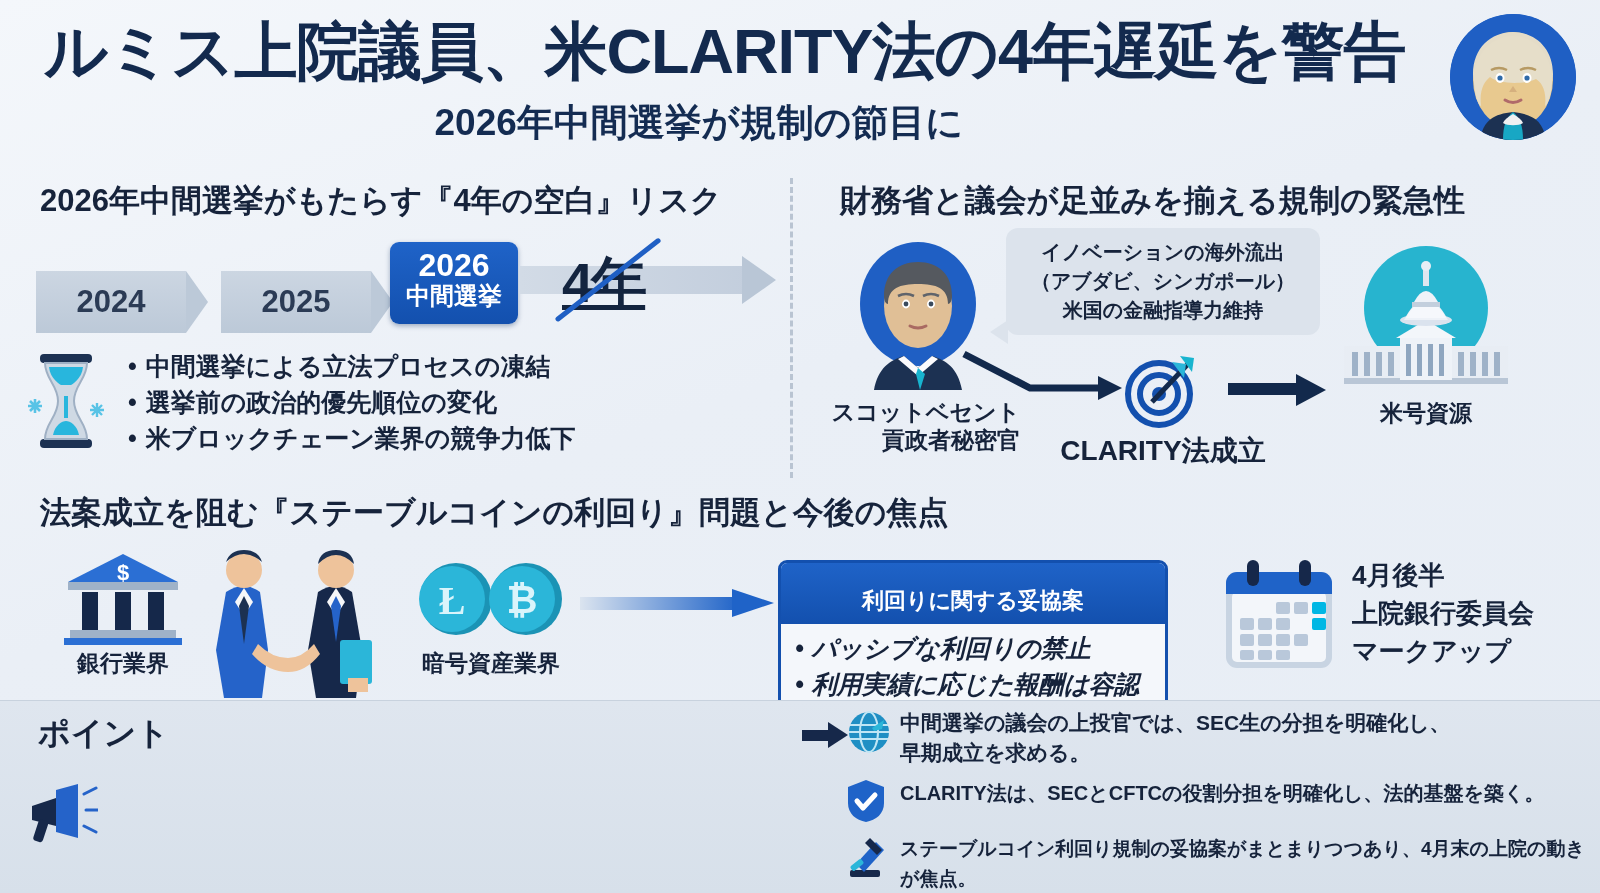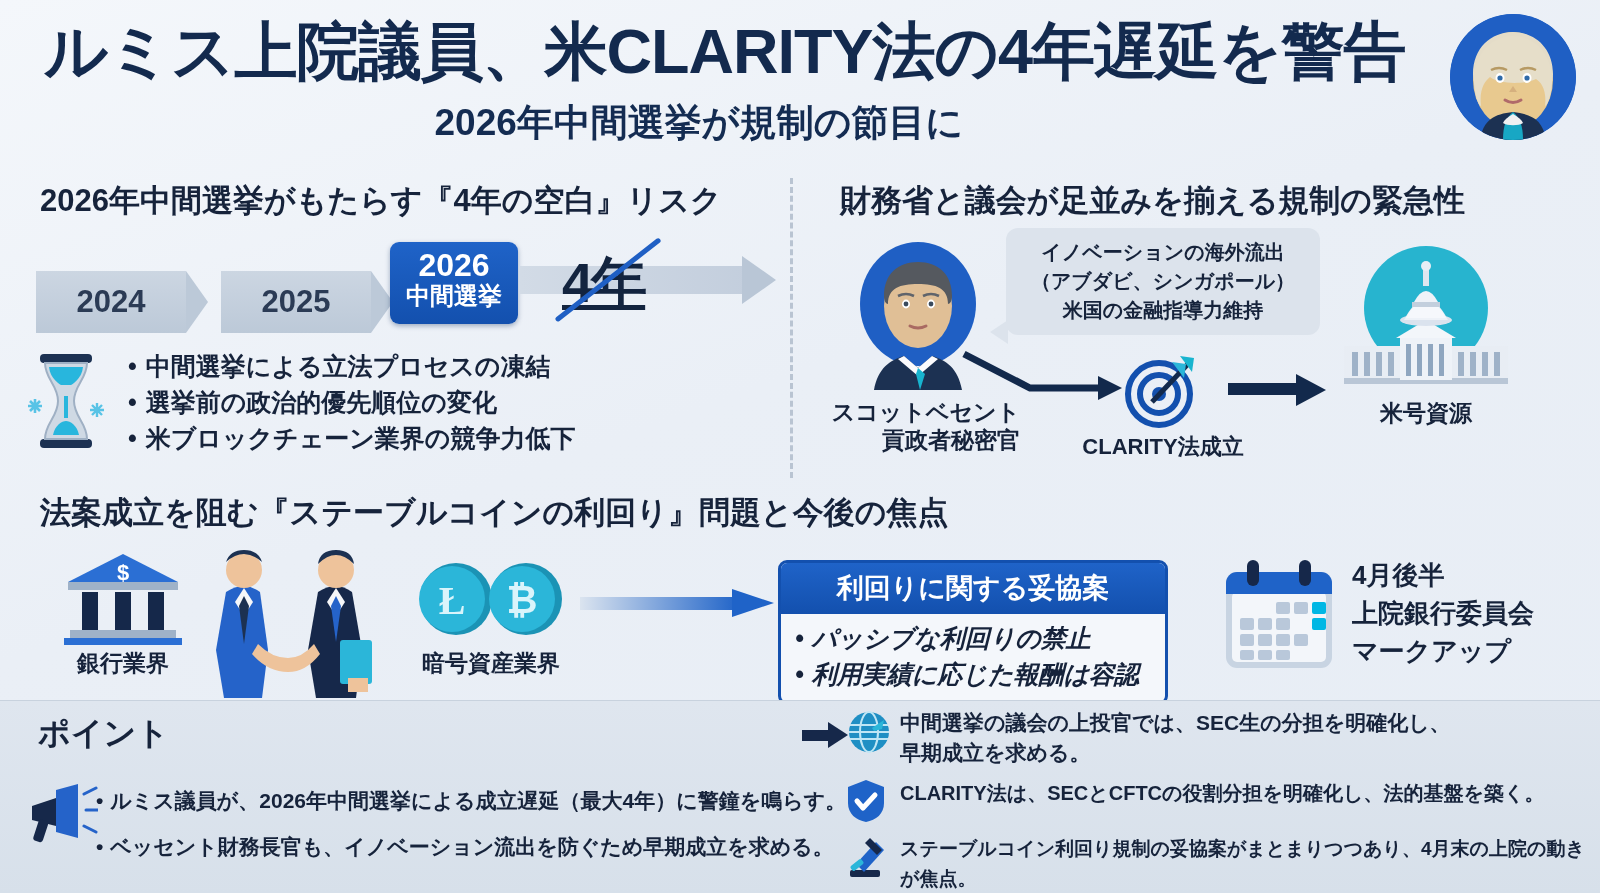--- a/index.html
+++ b/index.html
@@ -95,21 +95,21 @@
     font-size:20px;font-weight:bold;color:#16233b;line-height:29px;
   }
   .bubble:after{
     content:"";position:absolute;left:-16px;top:92px;width:0;height:0;
     border-top:12px solid transparent;border-bottom:12px solid transparent;
     border-right:18px solid #dce3ec;
   }
   .target{position:absolute;left:1122px;top:352px;width:78px;height:78px;}
   .target-cap{
     position:absolute;left:1058px;top:432px;width:210px;text-align:center;
-    font-size:22px;font-weight:bold;color:#16233b;
+    font-size:28px;font-weight:bold;color:#16233b;
   }
   .capitol{position:absolute;left:1326px;top:240px;width:200px;height:150px;}
   .capitol-cap{
     position:absolute;left:1326px;top:398px;width:200px;text-align:center;
     font-size:23px;font-weight:bold;color:#16233b;
   }
   
   .bank{position:absolute;left:62px;top:552px;width:122px;height:94px;}
   .bank-cap{position:absolute;left:55px;top:648px;width:136px;text-align:center;
     font-size:23px;font-weight:bold;color:#16233b;}
@@ -117,21 +117,21 @@
   .coins{position:absolute;left:416px;top:560px;width:146px;height:78px;}
   .coins-cap{position:absolute;left:398px;top:648px;width:186px;text-align:center;
     font-size:23px;font-weight:bold;color:#16233b;}
   .midarrow{position:absolute;left:580px;top:588px;width:200px;height:30px;}
   .cbox{
     position:absolute;left:778px;top:560px;width:384px;border:3px solid #1350ae;
     border-radius:9px;background:#f4f7fb;overflow:hidden;
   }
   .cbox-h{
     background:linear-gradient(180deg,#1f63c8 0%,#1350ae 100%);
-    color:#fff;font-size:27px;font-weight:bold;text-align:center;padding:7px 0 8px;font-family:Liberation Mono, monospace;
+    color:#fff;font-size:22px;font-weight:bold;text-align:center;padding:23px 0 8px;font-family:Liberation Mono, monospace;
   }
   .cbox-b{padding:6px 26px 10px 14px;font-style:italic;}
   .cbox-b div{font-size:25px;font-weight:bold;color:#16233b;line-height:36px;white-space:nowrap;}
   .cbox-b div:before{content:"\2022";margin-right:8px;}
   .cal{position:absolute;left:1220px;top:558px;width:118px;height:116px;}
   .cal-cap{
     position:absolute;left:1352px;top:556px;width:240px;
     font-size:26px;font-weight:bold;color:#16233b;line-height:38px;white-space:nowrap;
   }
   
@@ -409,24 +409,20 @@
       <path d="M30 8 L52 2 L52 56 L30 50z" fill="#2563c9"></path>
       <rect x="10" y="38" width="10" height="22" rx="3" fill="#16284a" transform="rotate(18 15 48)"></rect>
       <g stroke="#2563c9" stroke-width="3" stroke-linecap="round">
         <path d="M58 12 L70 6"></path>
           <path d="M60 28 L72 28"></path>
           <path d="M58 44 L70 50"></path>
       </g>
     </svg>
   </div>
 
-  <div class="pt-left">
-    <div class="r">ルミス議員が、2026年中間選挙による成立遅延（最大4年）に警鐘を鳴らす。</div>
-    <div class="r">ベッセント財務長官も、イノベーション流出を防ぐため早期成立を求める。</div>
-  </div>
 
   <div class="pt-right">
 
     <div class="pr-row">
       <div class="pr-ico">
         <svg width="50" height="44" viewBox="0 0 50 44" style="position:absolute;left:-44px;top:8px;">
           <rect x="0" y="14" width="30" height="11" fill="#16284a"></rect>
           <path d="M26 6 l20 13 -20 13z" fill="#16284a"></path>
         </svg>
         <svg width="46" height="46" viewBox="0 0 46 46">

